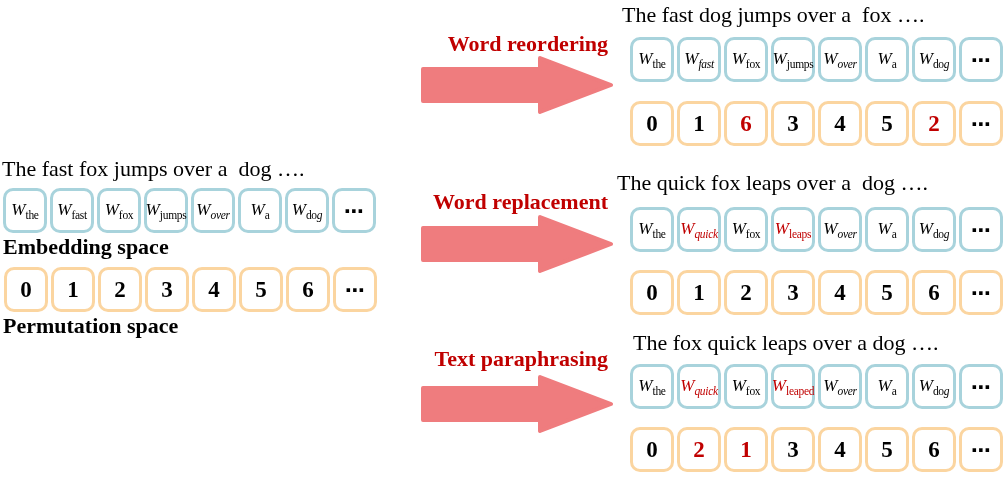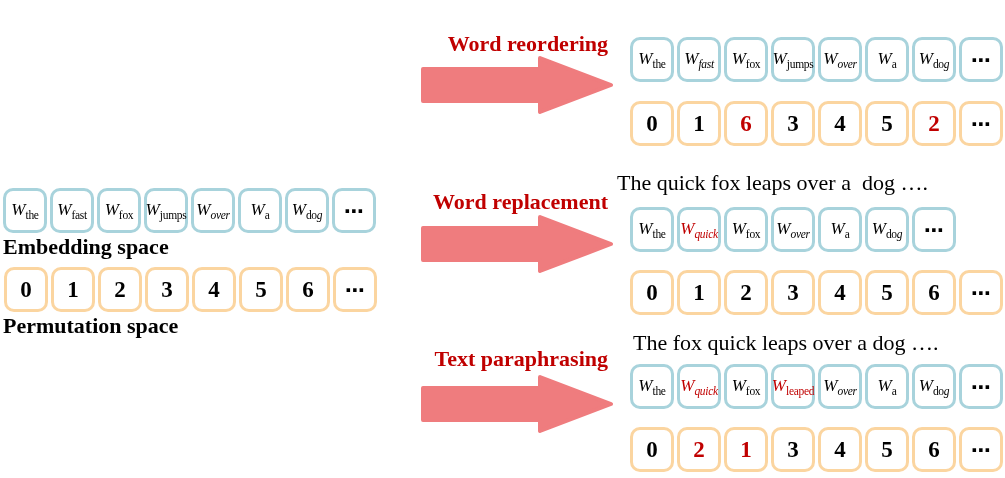--- a/index.html
+++ b/index.html
@@ -35,20 +35,21 @@
   .arrow-poly {
     fill:var(--arrow_fill); stroke:var(--arrow_fill);
     stroke-width:4; stroke-linejoin:round;
   }
 </style>
 </head>
 <body>
 
 <div class="canvas">
 
+  <div class="sentence" style="left:2px; top:157px">The fast fox jumps over a  dog ….</div>
   <div class="row" style="left:3px; top:188px">
       <div class="cell blue">
         <span class="w"><i>W</i><sub><span>the</span></sub></span>
       </div>
       <div class="cell blue">
         <span class="w"><i>W</i><sub><span>fast</span></sub></span>
       </div>
       <div class="cell blue">
         <span class="w"><i>W</i><sub><span>fox</span></sub></span>
       </div>
@@ -105,20 +106,21 @@
   <div class="arrow-label" style="top:189px">Word replacement</div>
   <svg class="arrow-svg" style="top:213px" width="196" height="62" viewBox="0 0 196 62">
     <polygon class="arrow-poly" points="3,15 120,15 120,4 191,31 120,58 120,47 3,47"></polygon>
   </svg>
 
   <div class="arrow-label" style="top:346px">Text paraphrasing</div>
   <svg class="arrow-svg" style="top:373px" width="196" height="62" viewBox="0 0 196 62">
     <polygon class="arrow-poly" points="3,15 120,15 120,4 191,31 120,58 120,47 3,47"></polygon>
   </svg>
 
+  <div class="sentence" style="left:622px; top:3px">The fast dog jumps over a  fox ….</div>
   <div class="row" style="left:630px; top:37px">
       <div class="cell blue">
         <span class="w"><i>W</i><sub><span>the</span></sub></span>
       </div>
       <div class="cell blue">
         <span class="w"><i>W</i><sub><i>fast</i></sub></span>
       </div>
       <div class="cell blue">
         <span class="w"><i>W</i><sub><span>fox</span></sub></span>
       </div>
@@ -170,20 +172,23 @@
       <div class="cell blue">
         <span class="w"><i>W</i><sub><span>the</span></sub></span>
       </div>
       <div class="cell blue">
         <span class="w red"><i>W</i><sub><i>quick</i></sub></span>
       </div>
       <div class="cell blue">
         <span class="w"><i>W</i><sub><span>fox</span></sub></span>
       </div>
       <div class="cell blue">
+        <span class="w red"><i>W</i><sub><span>leaps</span></sub></span>
+      </div>
+      <div class="cell blue">
         <span class="w"><i>W</i><sub><i>over</i></sub></span>
       </div>
       <div class="cell blue">
         <span class="w"><i>W</i><sub><span>a</span></sub></span>
       </div>
       <div class="cell blue">
         <span class="w"><i>W</i><sub><span>do</span><i>g</i></sub></span>
       </div>
       <div class="cell blue">
         <span class="dots">⋯</span>

